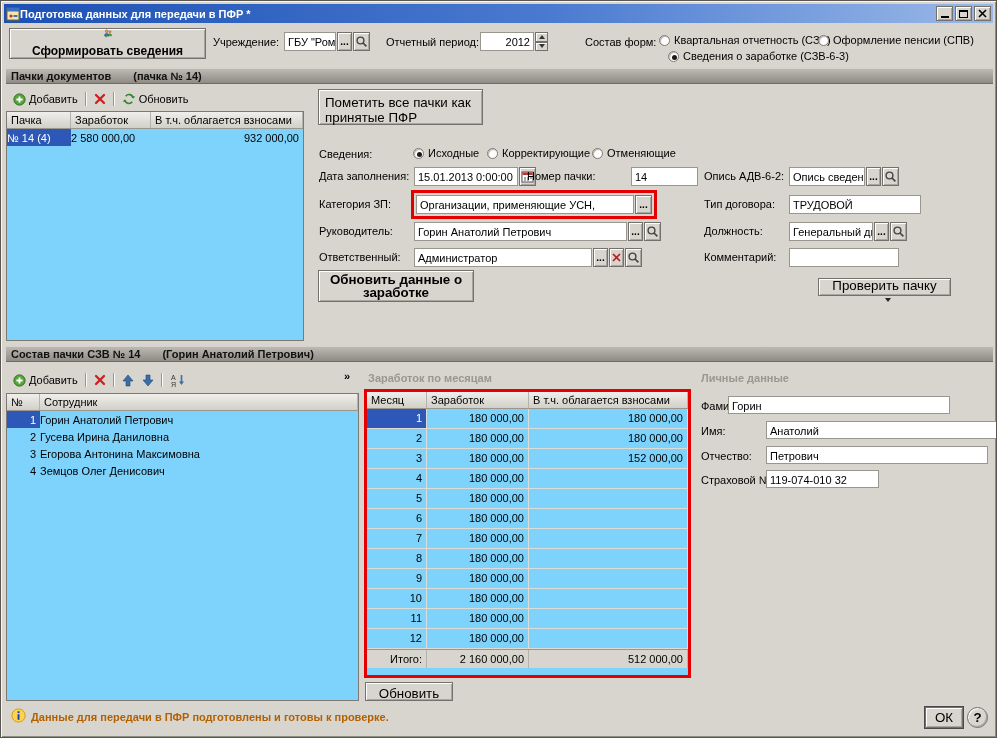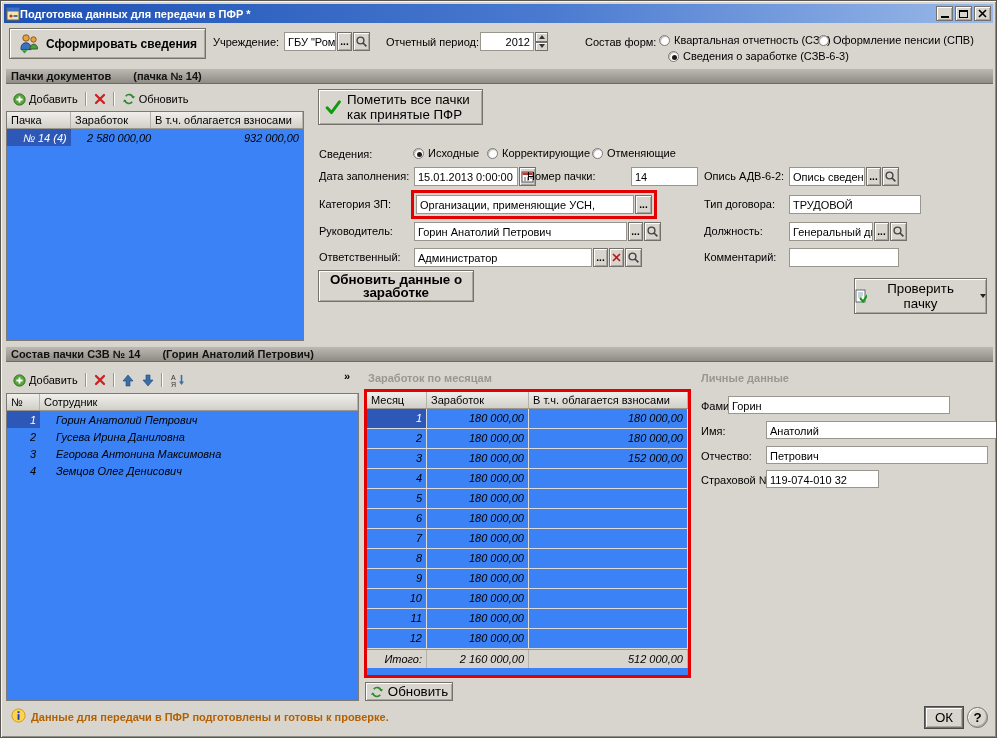--- a/index.html
+++ b/index.html
@@ -11,21 +11,21 @@
   .title-text { color:#fff; font-weight:bold; font-size:11px; margin-left:0; flex:1; white-space:nowrap; overflow:hidden; }
   .winbtns { display:flex; gap:2px; }
   .wbtn { width:17px; height:15px; background:#d8d5ce; border:1px solid #74716c;
           box-shadow: inset 1px 1px 0 #fff, inset -1px -1px 0 #a9a69f; display:flex; align-items:center; justify-content:center; }
   .glyph-min { width:8px; height:2px; background:#000; margin-top:7px; }
   .glyph-max { width:9px; height:8px; border:1px solid #000; border-top:2px solid #000; }
 
   .lbl { position:absolute; white-space:nowrap; }
   .btn { position:absolute; background:#d8d5ce; border:1px solid #74716c;
          box-shadow: inset 1px 1px 0 #fff, inset -1px -1px 0 #a9a69f;
-         display:flex; align-items:center; justify-content:center; cursor:default; }
+         display:flex; align-items:center; justify-content:center; cursor:default;flex-direction:column; }
   .field { position:absolute; height:19px; display:flex; }
   .input { flex:1; background:#fff; border:1px solid #99968e; padding:2px 3px 0 3px; line-height:14px;
            white-space:nowrap; overflow:hidden; }
   .fbtn { width:15px; height:19px; margin-left:1px; background:#d8d5ce; border:1px solid #74716c;
           box-shadow: inset 1px 1px 0 #fff, inset -1px -1px 0 #a9a69f;
           font-size:10px; font-weight:bold; display:flex; align-items:center; justify-content:center; flex:none; }
   .fbtn.wide { width:17px; }
   .spin { width:13px; display:flex; flex-direction:column; margin-left:1px; flex:none; }
   .spinbtn { flex:1; background:#d8d5ce; border:1px solid #74716c; box-shadow:inset 1px 1px 0 #fff;
              display:flex; align-items:center; justify-content:center; }
@@ -39,26 +39,26 @@
   .radio.checked .rdot::after { content:""; position:absolute; left:3px; top:3px; width:5px; height:5px; border-radius:50%; background:#1a1a1a; }
 
   .sechdr { position:absolute; height:16px; background:linear-gradient(#bcb9b2,#8f8c85); border-top:1px solid #d5d2cb;
             border-bottom:1px solid #6e6b66; color:#111; font-weight:bold; line-height:15px; padding-left:5px; white-space:nowrap; }
   .sechdr .note { margin-left:22px; }
 
   .tbar { position:absolute; display:flex; align-items:center; height:20px; }
   .titem { display:flex; align-items:center; gap:3px; padding:1px 4px; }
   .tsep { width:0; height:14px; border-left:1px solid #99968e; border-right:1px solid #fbfaf7; margin:0 3px; }
 
-  .tablebox { position:absolute; background:#3b82f6; border:1px solid #7d7a75; overflow:hidden; }
+  .tablebox { position:absolute; background:#7dd3fc; border:1px solid #7d7a75; overflow:hidden; }
   .thead { display:flex; background:linear-gradient(#f0efec,#d2cfc8); border-bottom:1px solid #99968e; height:17px; }
   .th { padding:2px 4px 0 4px; border-right:1px solid #b5b2ab; white-space:nowrap; overflow:hidden; line-height:13px; }
   .trow { display:flex; height:17px; }
   .h20 { height:20px; }
-  .c { padding:2px 4px 0 16px; white-space:nowrap; overflow:hidden; line-height:14px;font-style:italic; }
+  .c { padding:2px 4px 0 0; white-space:nowrap; overflow:hidden; line-height:14px; }
   .w64{width:64px;flex:none} .w80{width:80px;flex:none} .w33{width:33px;flex:none}
   .w60{width:60px;flex:none} .w102{width:102px;flex:none} .fx{flex:1}
   .r { text-align:right; }
   .g { border-right:1px solid #dedbd4; border-bottom:1px solid #dedbd4; }
   .sel { background:#2e58b8; color:#fff; }
   .totrow { display:flex; height:19px; background:#d8d5ce; border-top:1px solid #99968e; }
   .totrow .c { border-right:1px solid #b5b2ab; }
 
   .gtitle { position:absolute; color:#9a978f; font-weight:bold; white-space:nowrap; }
   .redbox { position:absolute; border:3px solid #e20000; pointer-events:none; z-index:6; }
@@ -290,21 +290,21 @@
   </div>
   <span class="lbl" style="left:703px;top:250px">Комментарий:</span>
   <div class="field" style="left:788px;top:247px;width:110px">
     <div class="input"></div>
   </div>
 
   <button class="btn" style="left:317px;top:269px;width:156px;height:32px;font-weight:bold;padding:0 8px;white-space:normal;line-height:13px">
     <span>Обновить данные о заработке</span>
   </button>
 
-  <button class="btn" style="left:853px;top:277px;width:133px;height:36px;gap:5px">
+  <button class="btn" style="left:817px;top:277px;width:133px;height:18px;gap:5px">
     <svg width="13" height="14">
       <rect x="1" y="1" width="9" height="12" fill="#fff" stroke="#667"></rect>
       <path d="M3 4h5M3 6h5M3 8h4" stroke="#8aa" stroke-width="1"></path>
       <path d="M5 9l3 3.5 4.5-6.5" stroke="#0f9b0f" stroke-width="2" fill="none"></path>
     </svg>
     <span>Проверить пачку</span>
     <span class="caret"></span>
   </button>
 
   <div class="sechdr" style="left:5px;top:345px;width:987px">

